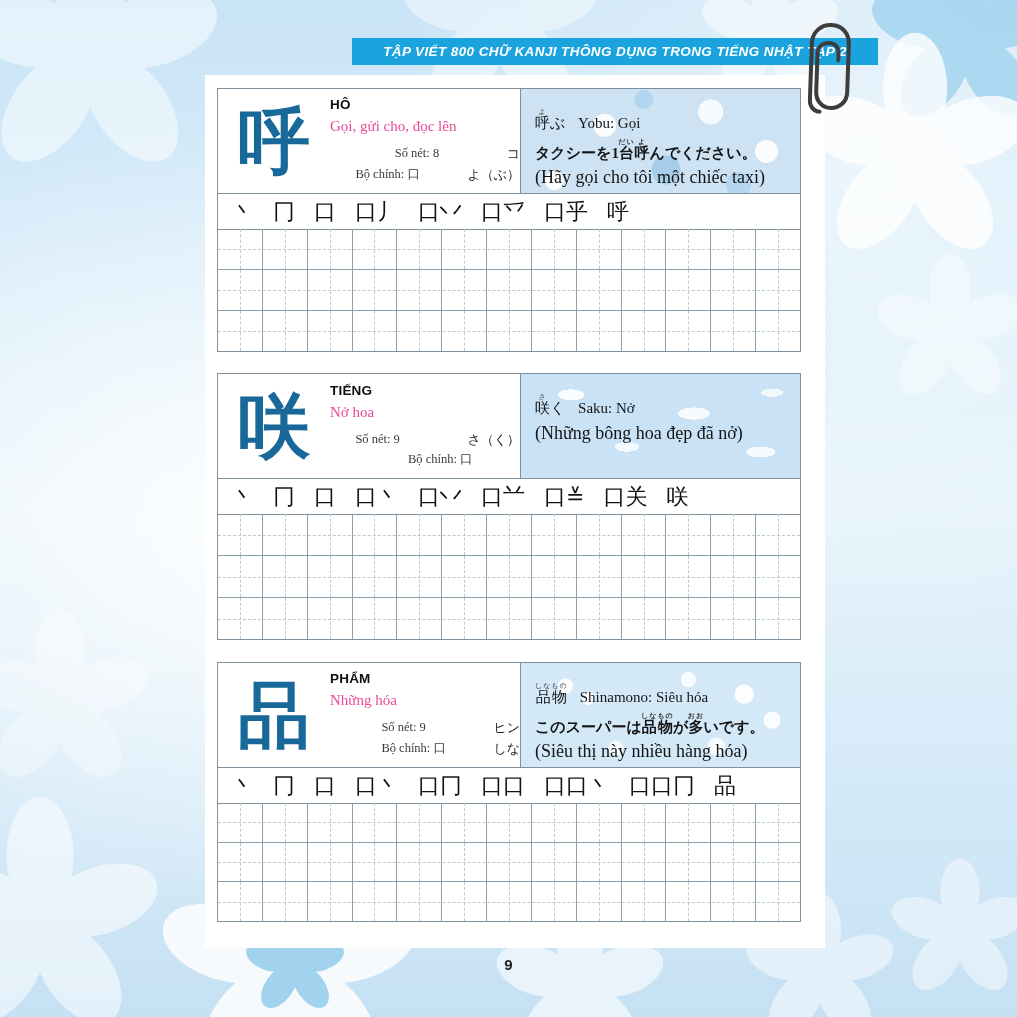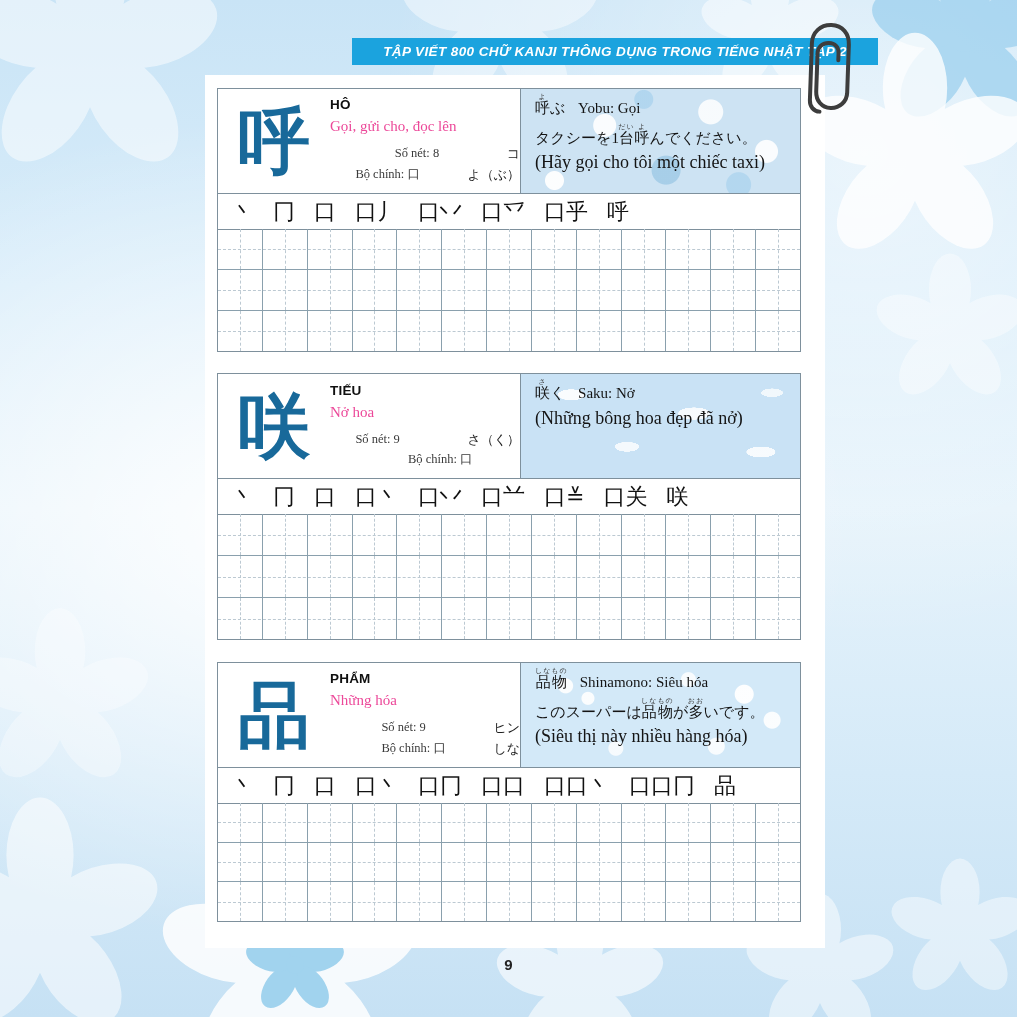--- a/index.html
+++ b/index.html
@@ -42,25 +42,25 @@
     font-size:72px;line-height:1;color:#18699a;
   }
   .info-text{flex:1;padding-left:8px;min-width:0;}
   .hanviet{font:bold 13.5px "Liberation Sans",sans-serif;color:#101010;margin-bottom:6px;letter-spacing:.2px;}
   .meaning{font-size:15px;color:#ec4899;margin-bottom:9px;}
   .info-row{display:flex;font-size:12.5px;color:#3a3a3a;line-height:1.55;justify-content:flex-end;}
   .info-row .lbl{width:112px;flex:0 0 112px;}
   .info-row .reading{font-size:13px;color:#1e1e1e;}
   .example{
     flex:1;border-left:1px solid #7e909c;box-sizing:border-box;
-    padding:4px 12px 6px 14px;color:#141414;position:relative;overflow:hidden;
+    padding:19px 12px 6px 14px;color:#141414;position:relative;overflow:hidden;
   }
   .example-line1{font-size:15px;margin-bottom:5px;position:relative;}
   .example-line1 .gloss{margin-left:9px;}
-  .example-line2{font-size:15px;margin-bottom:4px;position:relative;}
+  .example-line2{font-size:15px;margin-bottom:4px;position:relative;font-weight:bold;}
   .example-line3{font-size:18px;position:relative;}
   ruby rt{font-size:7px;color:#333;letter-spacing:1px;}
   .pattern-waves{
     background-color:#cde3f3;
     background-image:
       radial-gradient(circle at 12% 88%, rgba(255,255,255,.95) 0 9px, rgba(255,255,255,0) 10px),
       radial-gradient(circle at 30% 35%, rgba(255,255,255,.9) 0 11px, rgba(255,255,255,0) 12px),
       radial-gradient(circle at 52% 78%, rgba(163,204,231,.9) 0 14px, rgba(163,204,231,0) 15px),
       radial-gradient(circle at 68% 22%, rgba(255,255,255,.85) 0 12px, rgba(255,255,255,0) 13px),
       radial-gradient(circle at 88% 60%, rgba(255,255,255,.9) 0 11px, rgba(255,255,255,0) 12px),
@@ -221,21 +221,21 @@
         <div class="gcell"></div>
         <div class="gcell"></div>
       </div>
     </div>
 </div>
 <div class="card card-2">
   <div class="card-info">
     <div class="info-left">
       <div class="kanji-big">咲</div>
       <div class="info-text">
-        <div class="hanviet">TIẾU</div>
+        <div class="hanviet">TIẾNG</div>
         <div class="meaning">Nở hoa</div>
         <div class="info-row">
           <span class="lbl">Số nét: 9</span>
           <span class="reading">さ（く）</span>
         </div>
         <div class="info-row">
           <span class="lbl">Bộ chính: 口</span>
           <span class="reading"></span>
         </div>
       </div>

